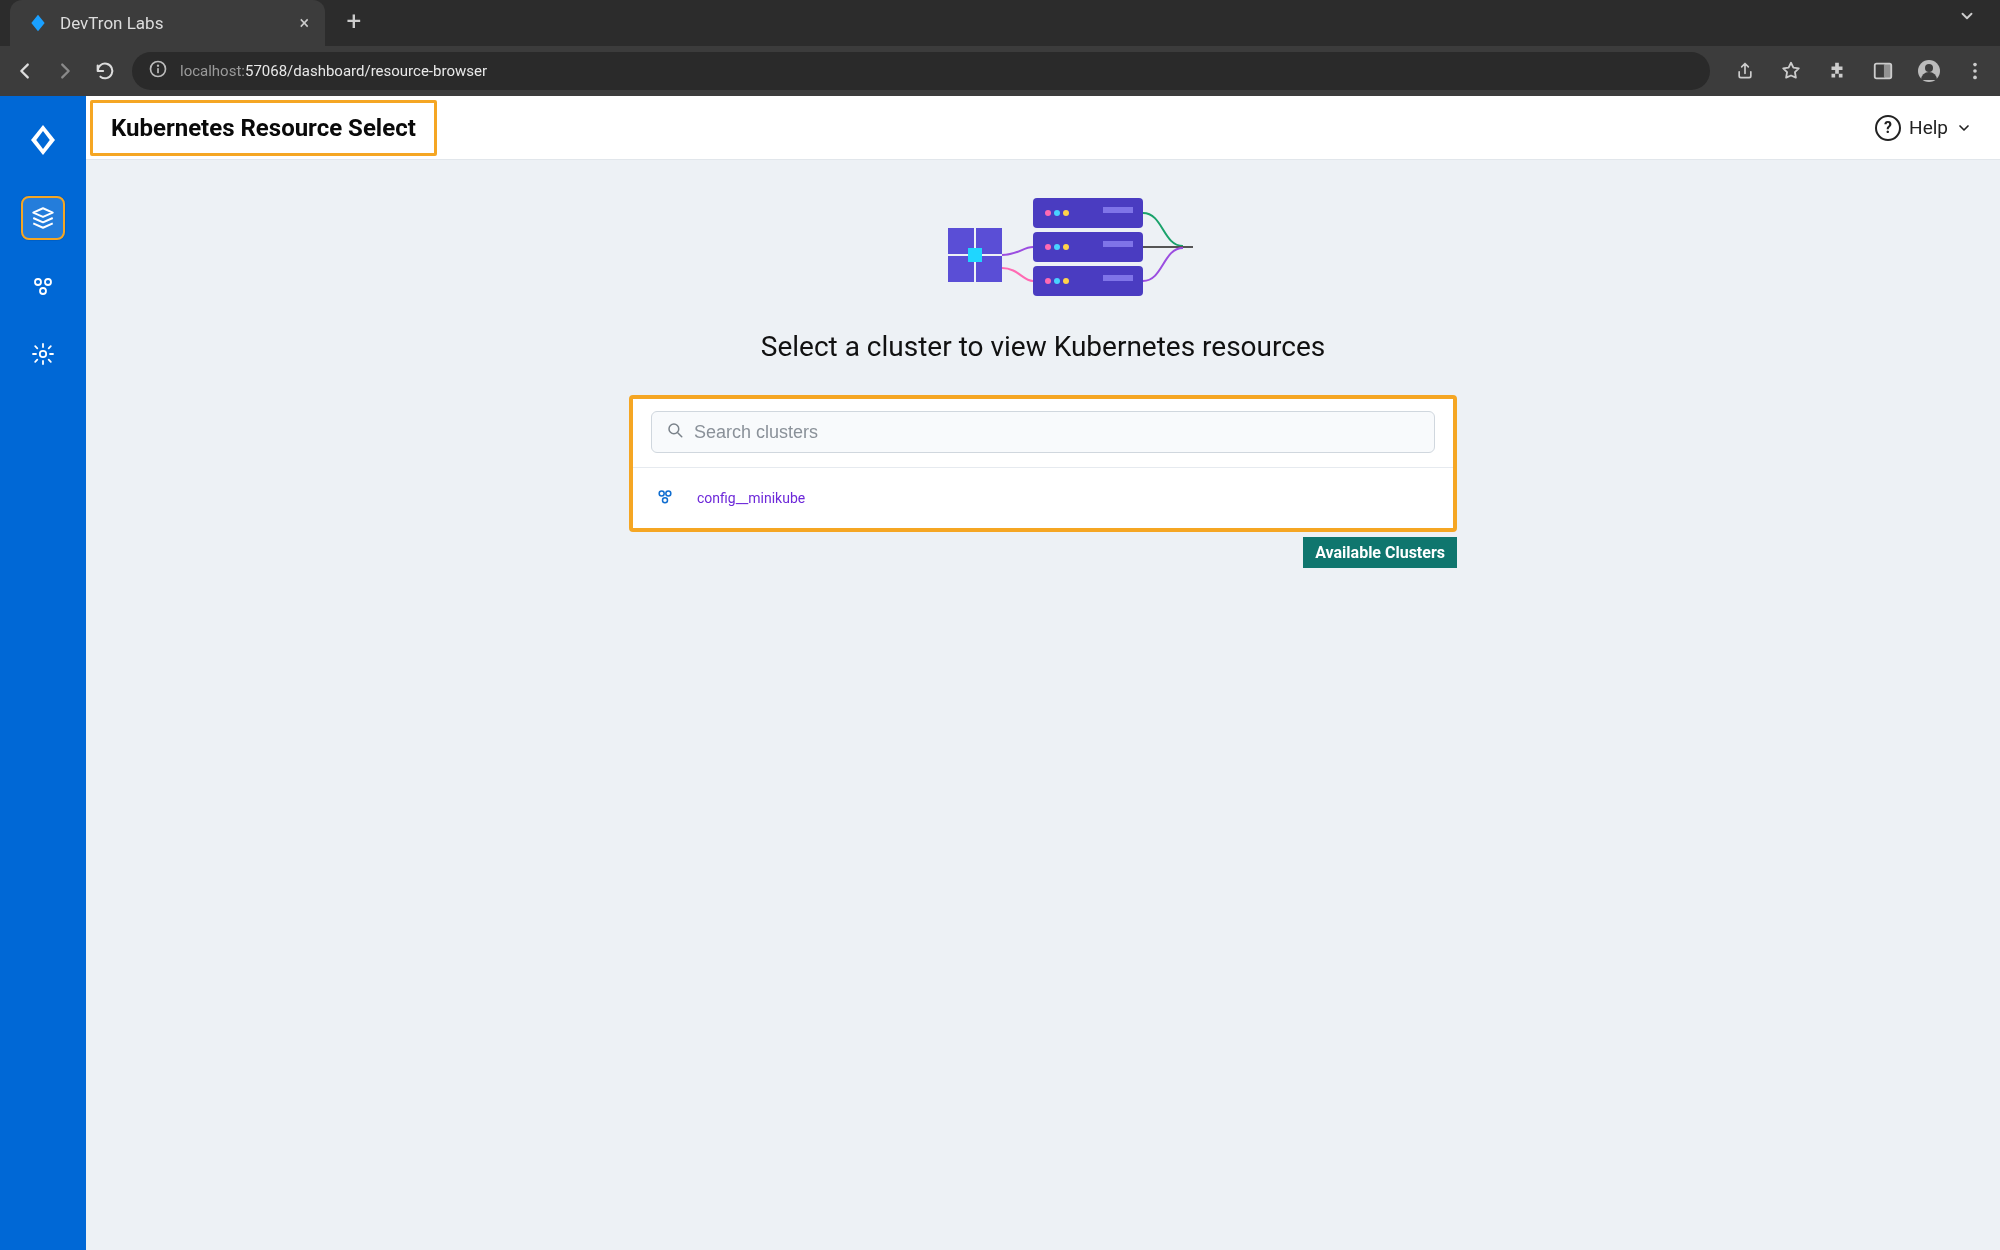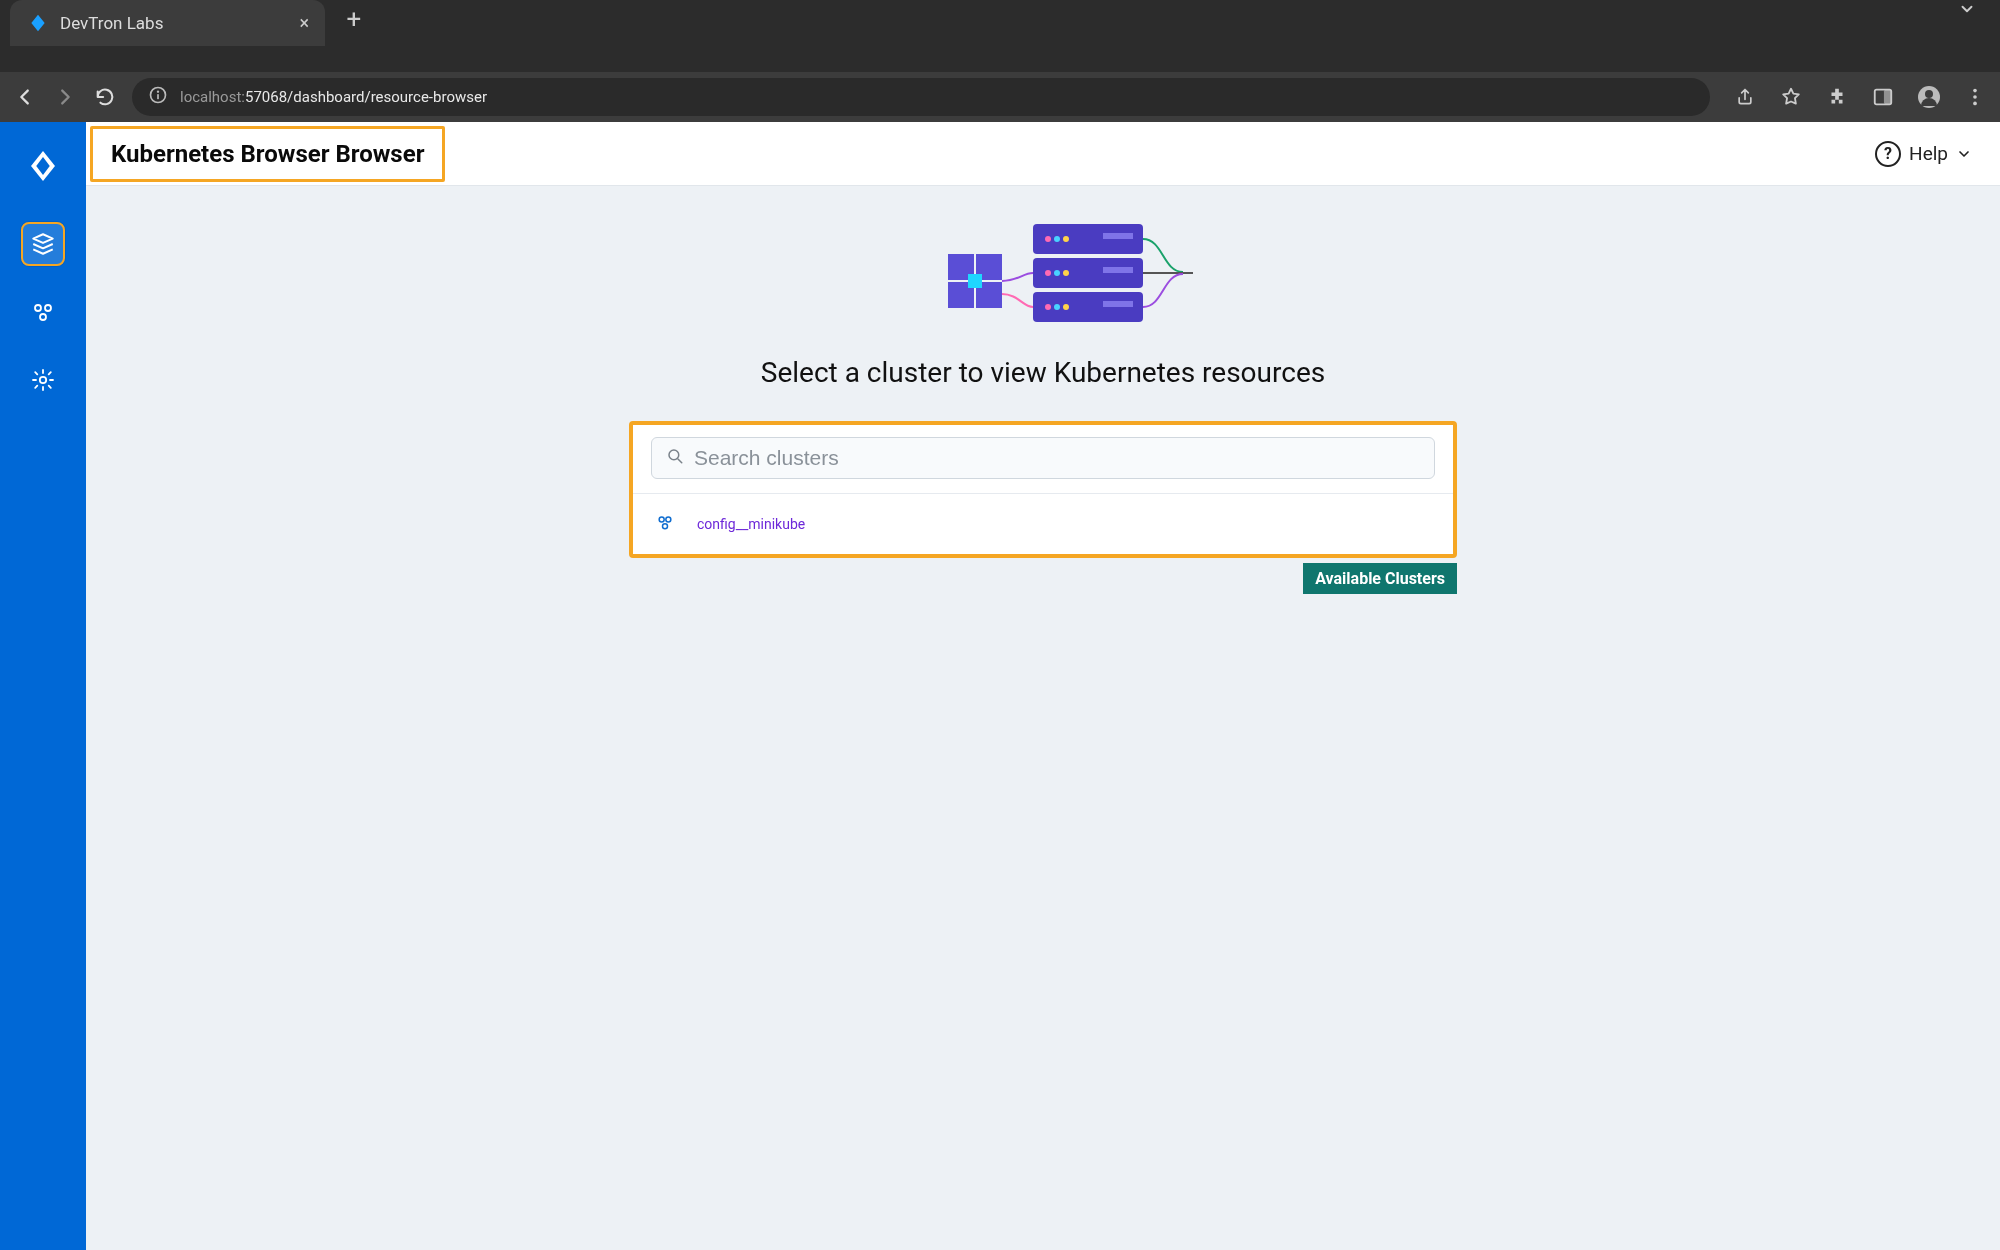--- a/index.html
+++ b/index.html
@@ -11,24 +11,24 @@
     width: 2000px;
     height: 1250px;
     background: #2f2f2f;
     display: flex;
     flex-direction: column;
     position: relative;
   }
 
   
   .tabstrip {
-    height: 72px;
+    height: 46px;
     background: #2c2c2c;
     display: flex;
-    align-items: flex-start;
+    align-items: center;
     padding-left: 10px;
   }
   .tab {
     background: #3c3c3c;
     color: #ddd;
     height: 46px;
     width: 315px;
     border-top-left-radius: 12px;
     border-top-right-radius: 12px;
     display: flex;
@@ -200,21 +200,21 @@
     border: 1px solid #d0d7de;
     border-radius: 6px;
     background: #f8fafc;
     display: flex;
     align-items: center;
     padding: 0 14px;
     gap: 10px;
   }
   .search input {
     flex: 1; border: none; background: transparent; outline: none;
-    font-size: 21px; color: #a21caf;
+    font-size: 18px; color: #a21caf;
   }
   .search input::placeholder { color: #8a9199; }
   .search .sicn { color: #7a828a; }
 
   .cluster-item {
     border-top: 1px solid #e6eaef;
     padding: 18px 22px;
     display: flex;
     align-items: center;
     gap: 14px;
@@ -338,21 +338,21 @@
         <svg width="24" height="24" viewBox="0 0 24 24">
             <circle cx="12" cy="12" r="3.2" fill="none" stroke="#fff" stroke-width="1.8"></circle>
             <path d="M12 2v3m0 14v3M4.2 4.2l2.1 2.1m11.4 11.4 2.1 2.1M2 12h3m14 0h3M4.2 19.8l2.1-2.1m11.4-11.4 2.1-2.1" stroke="#fff" stroke-width="1.8" stroke-linecap="round"></path>
           </svg>
       </div>
     </nav>
 
     <div class="main">
       <div class="topbar">
         <div class="title-highlight">
-          <span class="title">Kubernetes Browser Browser</span>
+          <span class="title">Kubernetes Resource Select</span>
         </div>
         <div class="help">
           <span class="qmark">?</span>
           <span>Help</span>
           <svg width="16" height="16" viewBox="0 0 24 24">
               <path d="M6 9l6 6 6-6" fill="none" stroke="#222" stroke-width="2.5" stroke-linecap="round" stroke-linejoin="round"></path>
             </svg>
         </div>
       </div>
 

